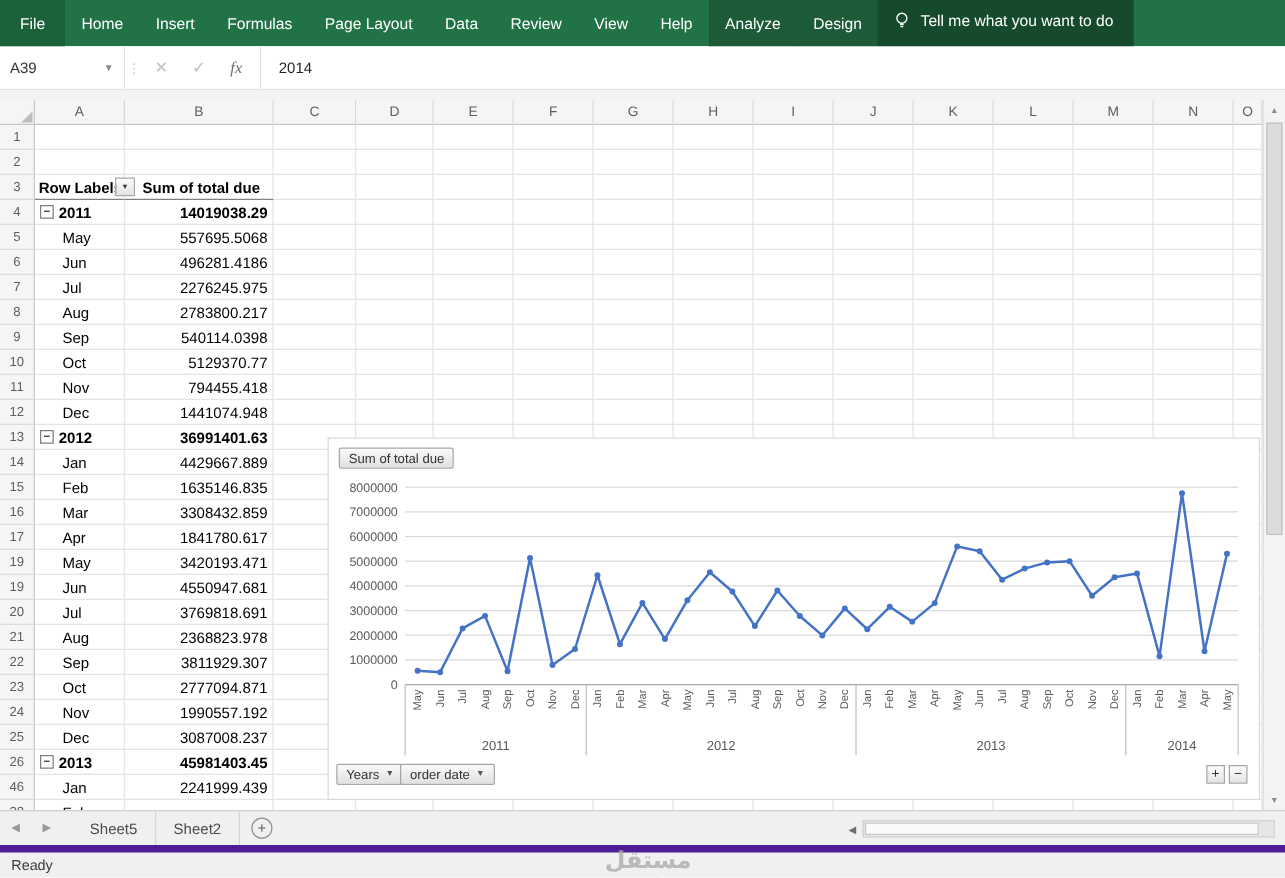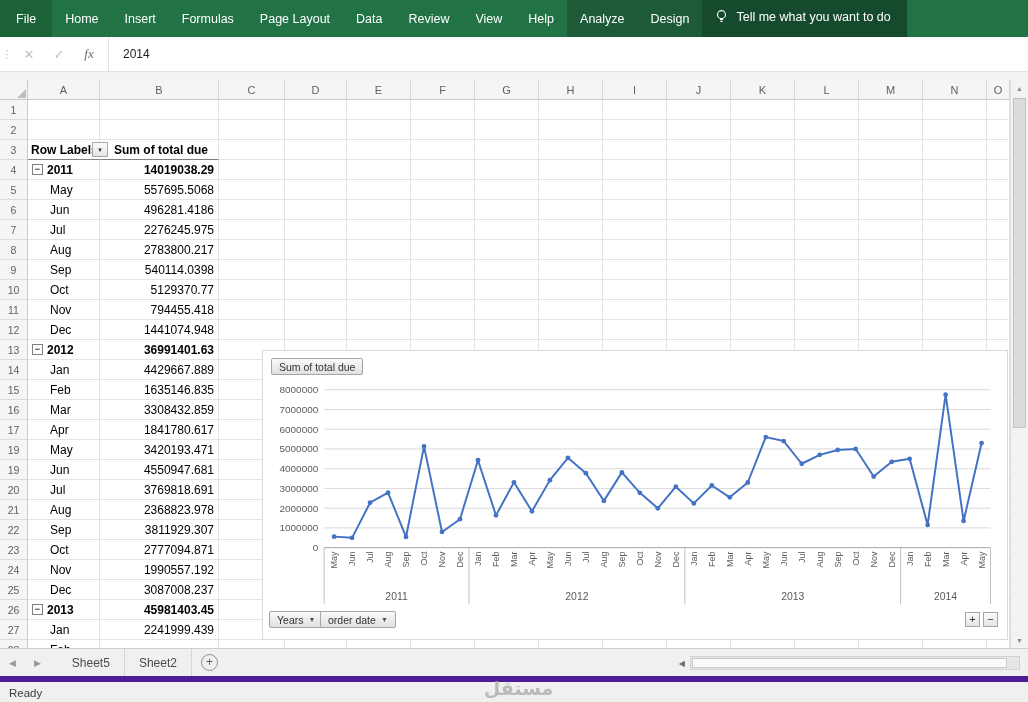--- a/index.html
+++ b/index.html
@@ -109,20 +109,24 @@
           <circle cx="7" cy="6" r="4.3" fill="none" stroke="#fff" stroke-width="1.2"></circle>
           <path d="M5.4 11.3h3.2M5.8 13.2h2.4" stroke="#fff" stroke-width="1.2" fill="none"></path>
         </svg>
       </span>
       <span>Tell me what you want to do</span>
     </div>
     <div class="ribbon-fill"></div>
   </div>
 
   <div class="formula-bar">
+    <div class="name-box">
+      <span>A39</span>
+      <span class="dd">▼</span>
+    </div>
     <div class="fbar-handle">⋮</div>
     <div class="fx-group">
       <div class="fx-btn">✕</div>
       <div class="fx-btn">✓</div>
       <div class="fx-btn fx">fx</div>
     </div>
     <div class="formula-input">2014</div>
   </div>
 
   <div class="ribbon-strip"></div>
@@ -709,21 +713,21 @@
           <div class="cell" style="width: 64px;"></div>
           <div class="cell" style="width: 64px;"></div>
           <div class="cell" style="width: 64px;"></div>
           <div class="cell" style="width: 64px;"></div>
           <div class="cell" style="width: 64px;"></div>
           <div class="cell" style="width: 64px;"></div>
           <div class="cell" style="width: 64px;"></div>
           <div class="cell" style="width: 23px;"></div>
         </div>
         <div class="grow">
-          <div class="row-h">27</div>
+          <div class="row-h">46</div>
           <div class="cell monthcell" style="width: 72px;">
             <span>Jan</span>
           </div>
           <div class="cell valcell" style="width: 119px;">
             <span>2241999.439</span>
           </div>
           <div class="cell" style="width: 66px;"></div>
           <div class="cell" style="width: 62px;"></div>
           <div class="cell" style="width: 64px;"></div>
           <div class="cell" style="width: 64px;"></div>

